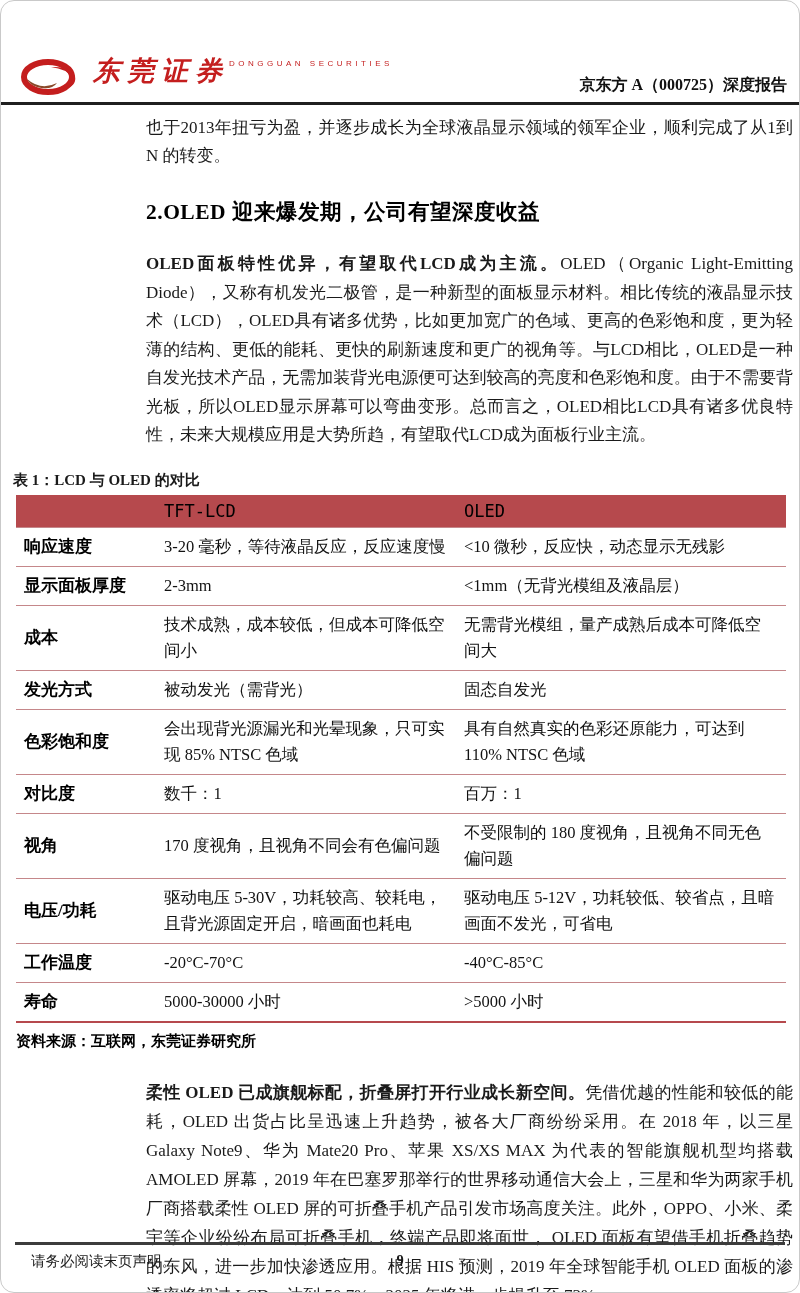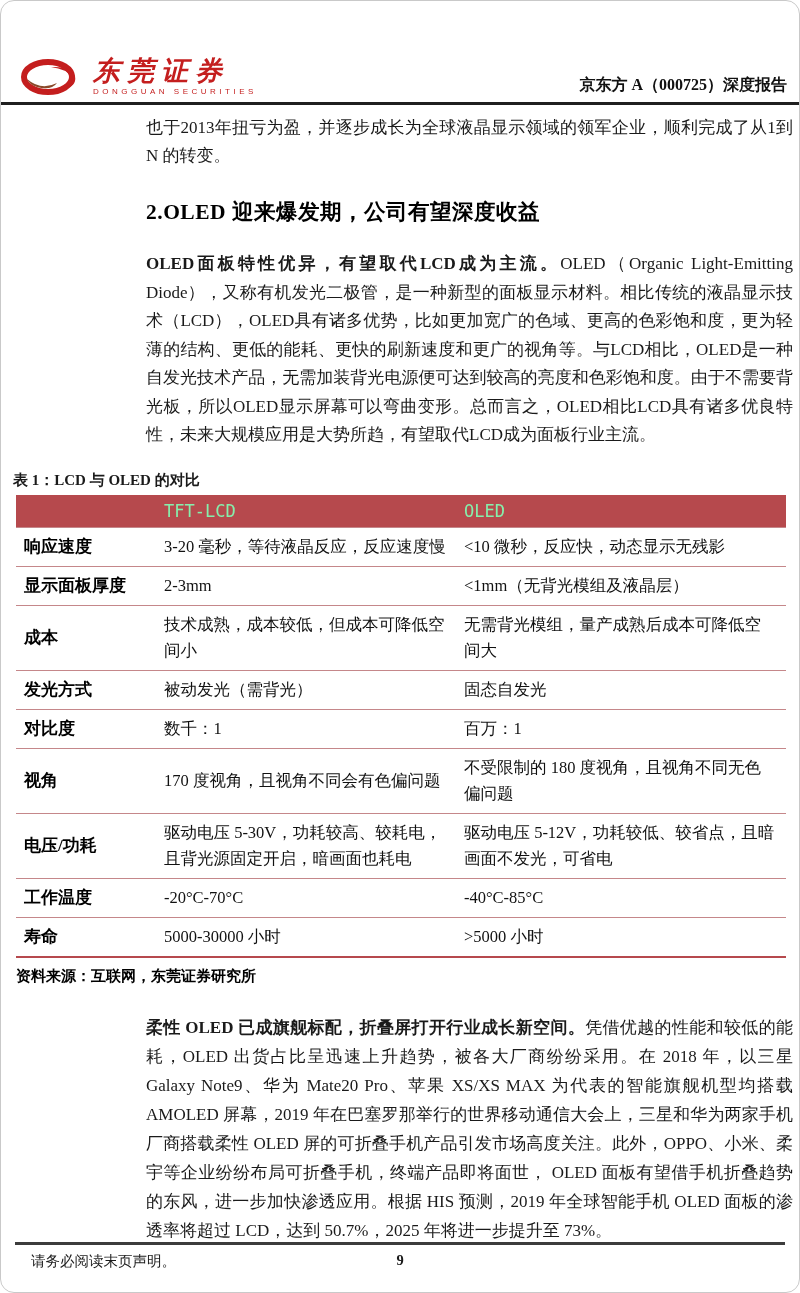--- a/index.html
+++ b/index.html
@@ -7,21 +7,21 @@
   body { font-family:"Liberation Serif", serif; color:#1a1a1a; }
   .page {
     width:800px; height:1293px; position:relative; background:#fff;
     border:1px solid #c9c9c9; border-radius:14px; overflow:hidden;
     margin:0 auto;
   }
   
   .header { height:104px; position:relative; border-bottom:3px solid #1f1f1f; }
   .logo { position:absolute; left:20px; top:56px; display:flex; align-items:flex-start; }
   .logo-icon { width:58px; height:40px; margin-right:14px; }
-  .brand-text-block { display:flex; flex-direction:column; }
+  .brand-text-block { display:flex; flex-direction:row; }
   .brand-name {
     color:#c41e1e; font-size:27px; font-weight:bold; letter-spacing:7px;
     font-style:italic; line-height:28px; white-space:nowrap;
   }
   .brand-subtitle {
     color:#c41e1e; font-size:8px; letter-spacing:3.5px; margin-top:2px;
     font-family:Liberation Sans, sans-serif; white-space:nowrap;
   }
   .doc-title {
     position:absolute; right:12px; bottom:6px; font-weight:bold; font-size:16px;
@@ -43,21 +43,21 @@
   
   .table-title { margin:21px 0 5px 12px; font-size:15px; font-weight:600; }
   table.cmp {
     width:770px; margin:0 15px; border-collapse:collapse; table-layout:fixed;
     border-bottom:2.5px solid #b6494d;
   }
   table.cmp col.c1 { width:140px; }
   table.cmp col.c2 { width:300px; }
   table.cmp col.c3 { width:330px; }
   table.cmp thead th {
-    background:#b6494d; color:#86efac; text-align:left; font-size:17px;
+    background:#b6494d; color:#000000; text-align:left; font-size:17px;
     padding:6px 8px; font-weight:normal;
     font-family:"DejaVu Sans Mono", monospace;
   }
   table.cmp tbody tr { border-top:1.5px solid #c5878a; }
   table.cmp tbody th {
     text-align:left; font-size:17px; font-weight:bold; padding:6px 4px 6px 8px;
     vertical-align:middle; color:#000;
   }
   table.cmp tbody td {
     font-size:16.5px; padding:6px 10px 6px 8px; line-height:26px;
@@ -128,20 +128,25 @@
           <th>成本</th>
           <td>技术成熟，成本较低，但成本可降低空间小</td>
           <td>无需背光模组，量产成熟后成本可降低空间大</td>
         </tr>
         <tr>
           <th>发光方式</th>
           <td>被动发光（需背光）</td>
           <td>固态自发光</td>
         </tr>
         <tr>
+          <th>色彩饱和度</th>
+          <td>会出现背光源漏光和光晕现象，只可实现 85% NTSC 色域</td>
+          <td>具有自然真实的色彩还原能力，可达到 110% NTSC 色域</td>
+        </tr>
+        <tr>
           <th>对比度</th>
           <td>数千：1</td>
           <td>百万：1</td>
         </tr>
         <tr>
           <th>视角</th>
           <td>170 度视角，且视角不同会有色偏问题</td>
           <td>不受限制的 180 度视角，且视角不同无色偏问题</td>
         </tr>
         <tr>

